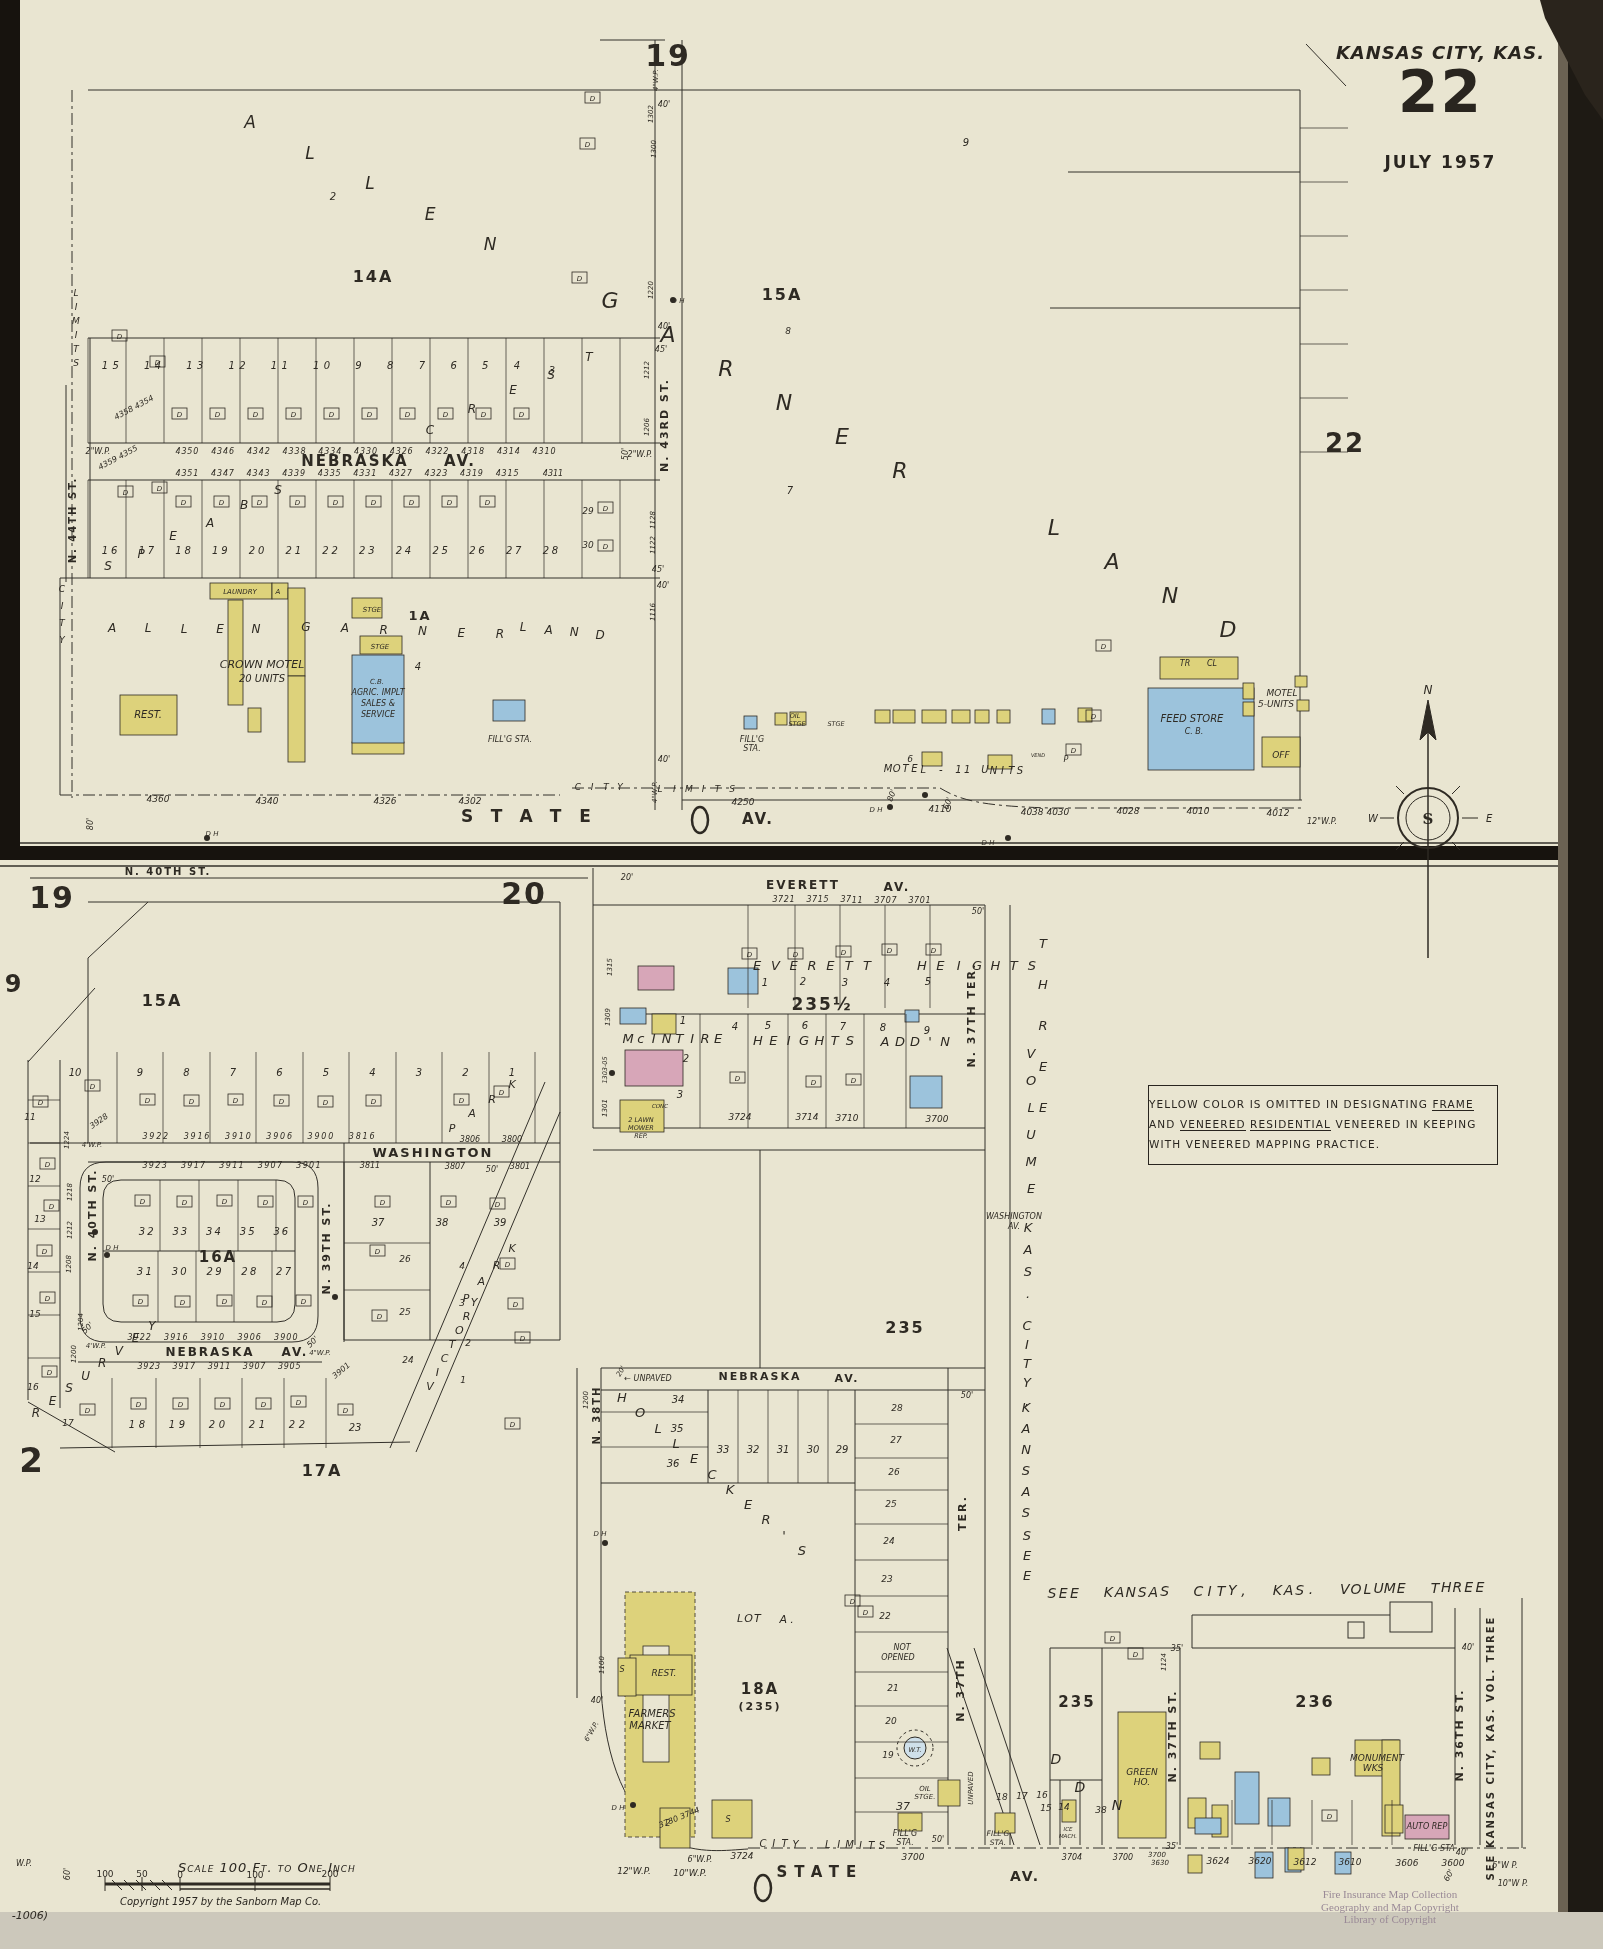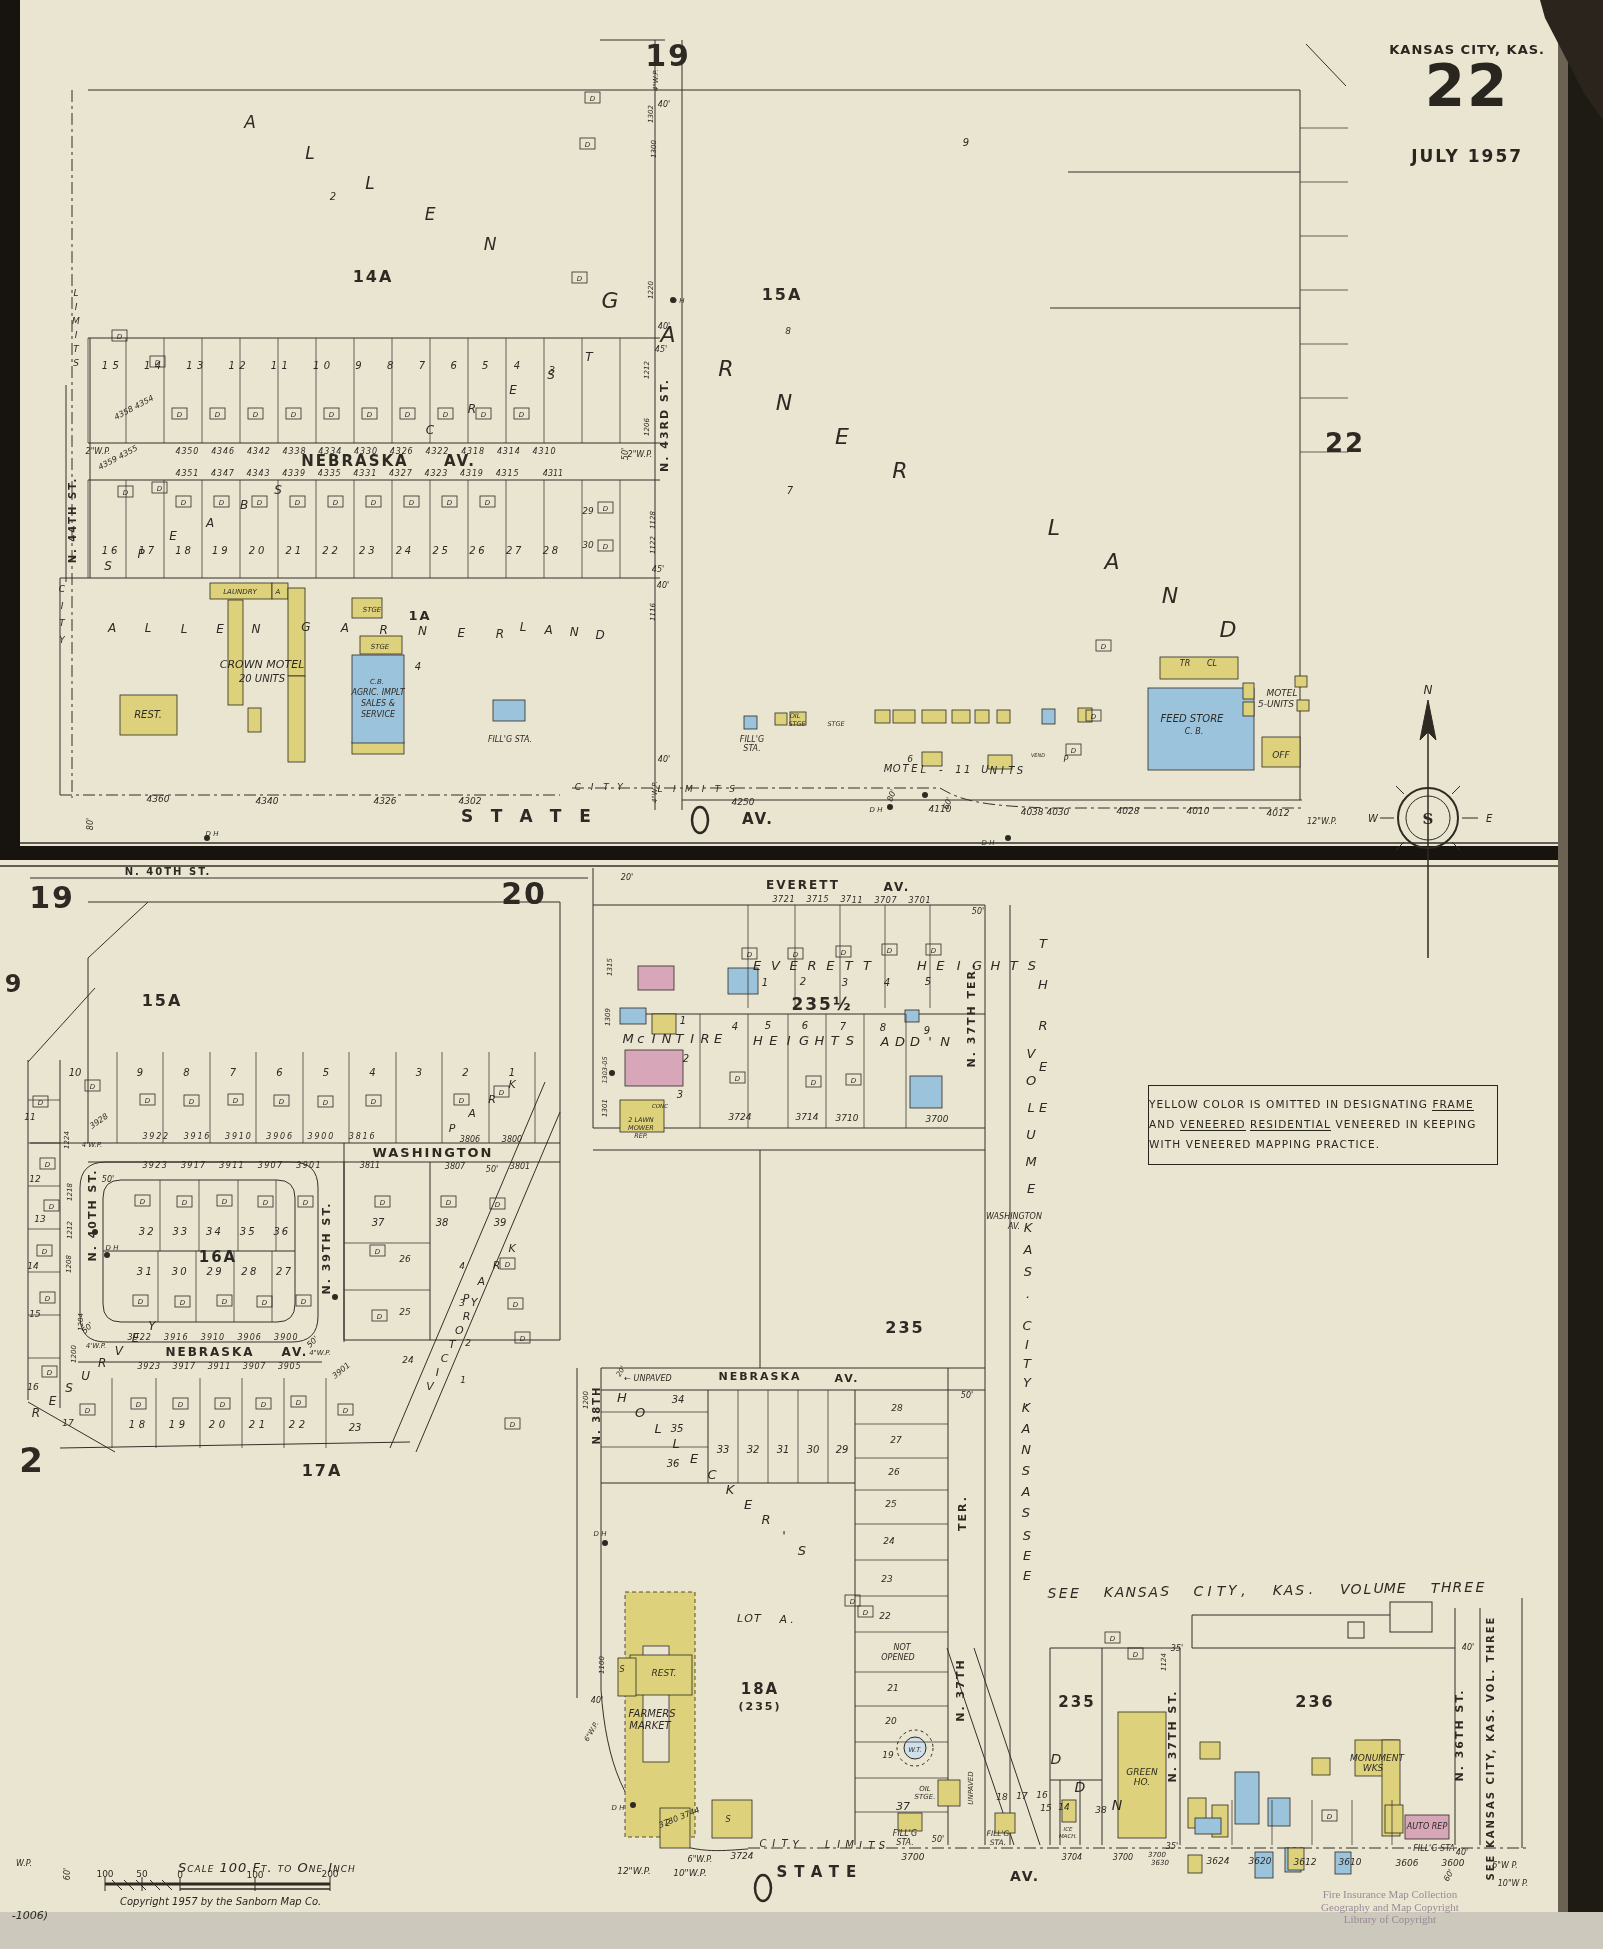--- a/index.html
+++ b/index.html
@@ -1,20 +1,20 @@
 <!DOCTYPE html>
 <html><head>
 <meta charset="utf-8">
 <style>
   html,body{margin:0;padding:0;background:#b9b4a6;}
   #stage{position:relative;width:1603px;height:1949px;overflow:hidden;
          background:#e9e5d1;font-family:"DejaVu Sans",sans-serif;}
   svg{position:absolute;left:0;top:0;}
   .ov{position:absolute;color:#29251f;}
-  .title-city{font-weight:bold;font-size:13px;letter-spacing:1px;}
+  .title-city{font-style:italic;font-weight:bold;font-size:18px;letter-spacing:1px;}
   .title-sheet{font-weight:bold;font-size:58px;letter-spacing:2px;line-height:1;}
   .title-date{font-weight:bold;font-size:17px;letter-spacing:2px;}
   .note{border:1.5px solid #29251f;padding:9px 0;font-size:10.5px;letter-spacing:1.1px;line-height:1.9;width:348px;}
   .u{border-bottom:1px solid #29251f;}
   .scale-cap{font-size:13px;letter-spacing:1px;font-variant:small-caps;font-style:italic;}
   .copyright{font-style:italic;font-size:10px;}
   .stamp{font-family:"Liberation Serif",serif;color:#9a8a97;font-size:11px;text-align:center;line-height:1.15;}
 </style>
 </head>
 <body>

